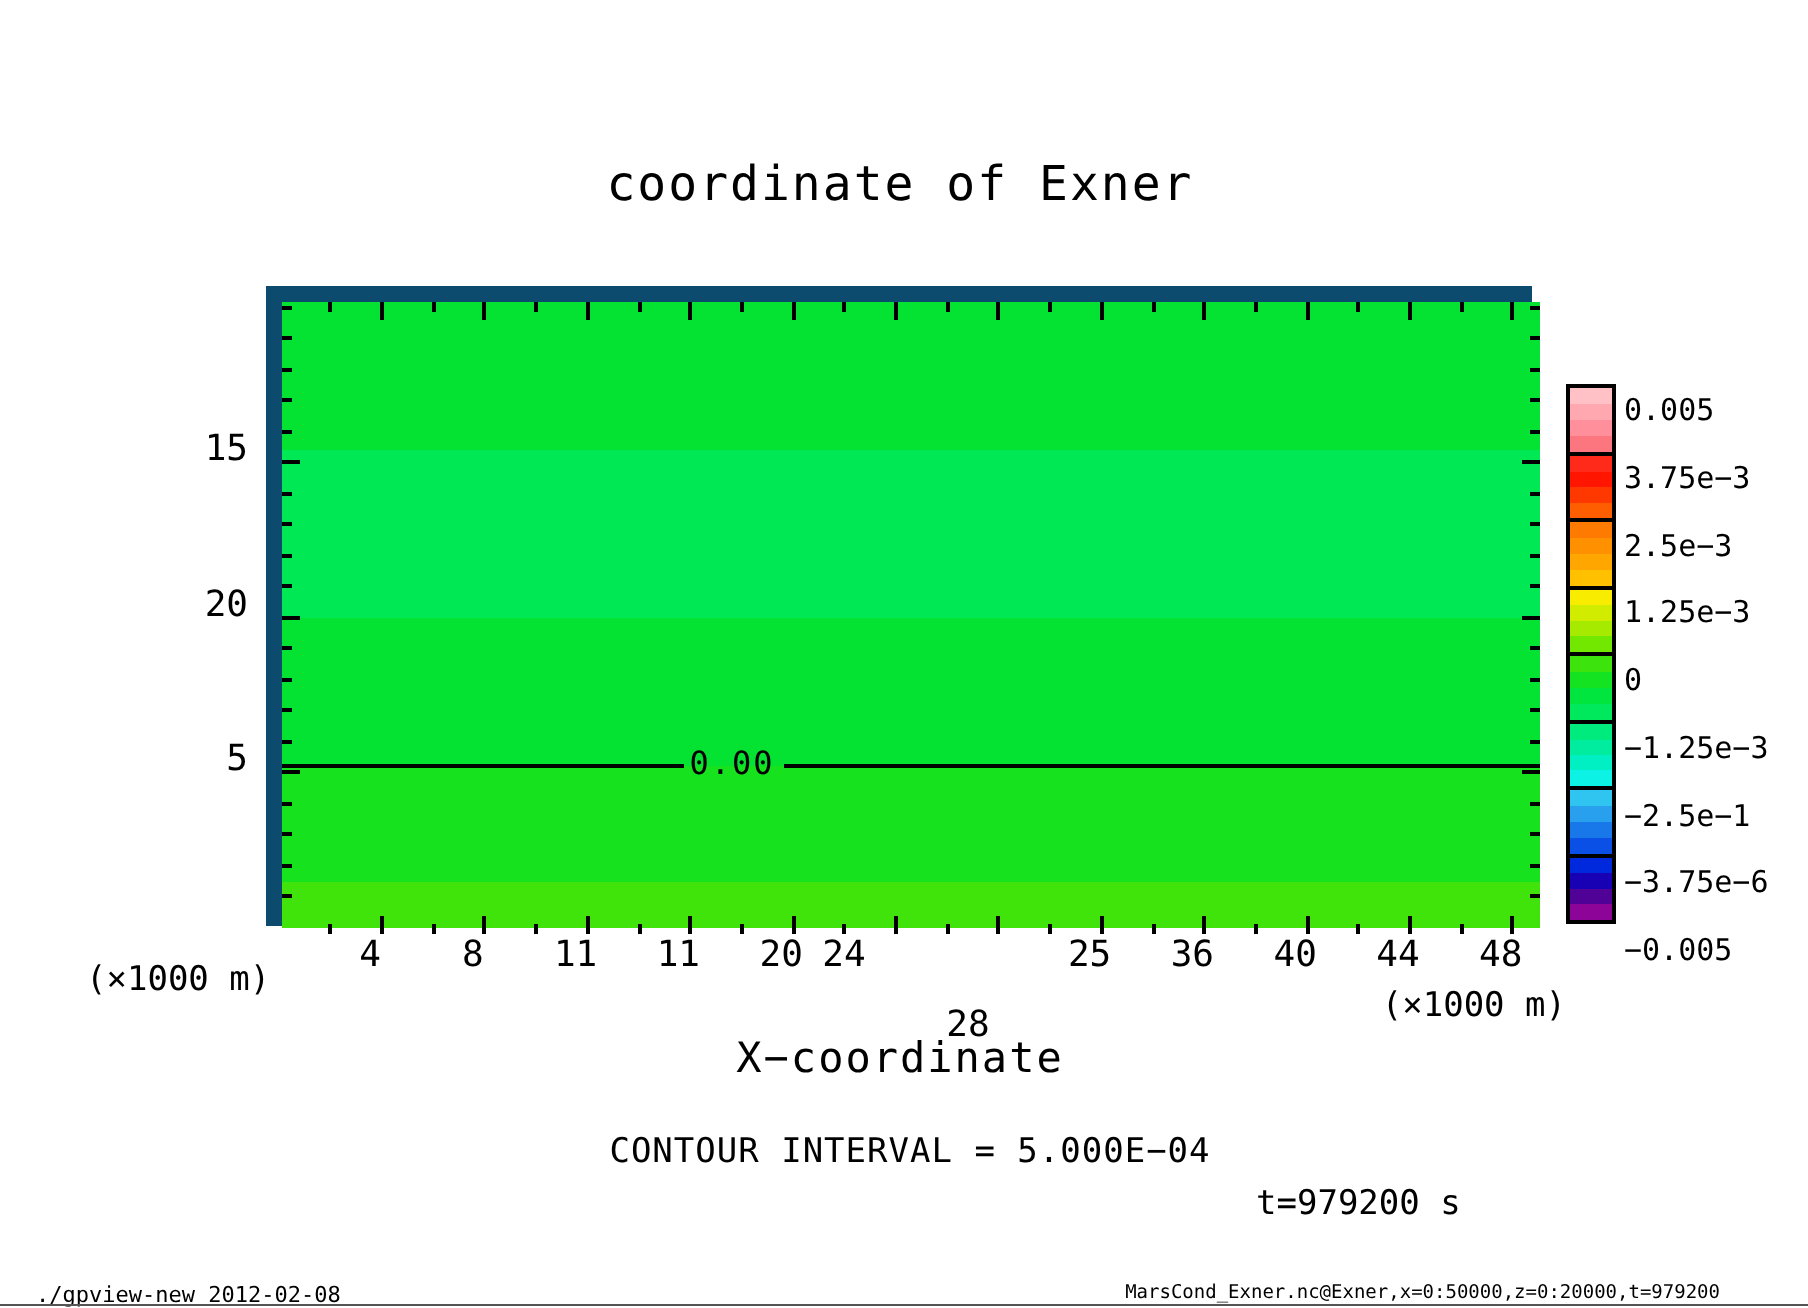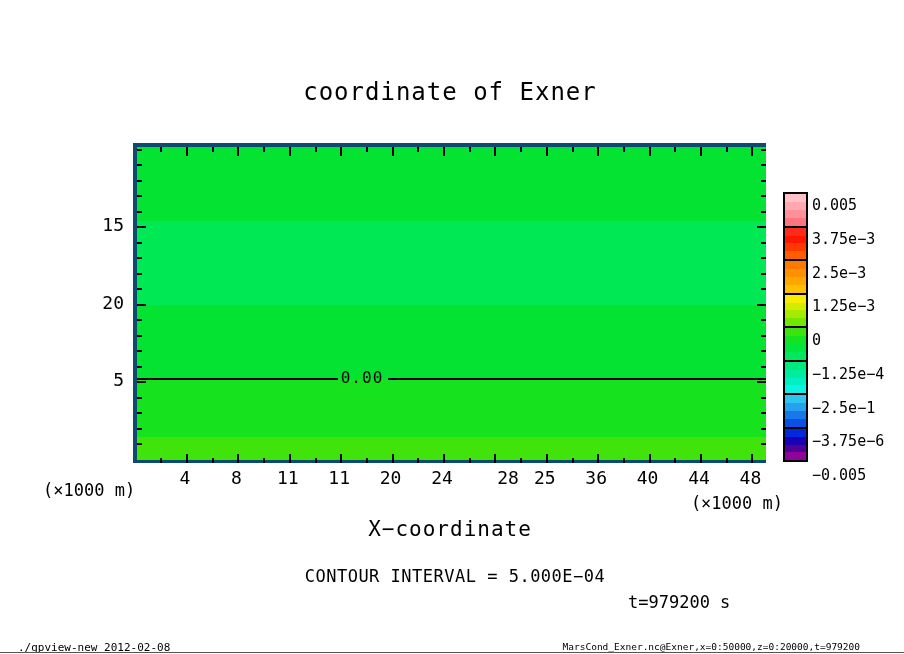--- a/index.html
+++ b/index.html
@@ -6,21 +6,21 @@
   body{
     width:904px;height:654px;position:relative;background:#ffffff;
     font-family:"DejaVu Sans Mono", monospace;color:#000;overflow:hidden;
   }
   #chart-title{
     position:absolute;left:150px;top:78px;width:600px;text-align:center;
     font-size:24px;letter-spacing:1px;white-space:nowrap;
   }
   #plot-frame{
     position:absolute;left:133px;top:143px;width:633px;height:320px;
-    border:4px solid #0c4a6e;box-sizing:border-box;
+    border:8px solid #0c4a6e;box-sizing:border-box;
   }
   #plot-area{position:absolute;left:0;top:0;width:629px;height:316px;overflow:hidden;}
   .band{position:absolute;left:0;width:629px;}
   .tick{position:absolute;background:#000;}
   .contour-seg{position:absolute;height:2px;background:#000;}
   #contour-label{
     position:absolute;left:197px;top:221px;width:56px;text-align:center;
     font-size:16px;line-height:18px;letter-spacing:1px;
   }
   #y-axis-title{
@@ -180,31 +180,31 @@
 
 <div id="footer-left">./gpview-new  2012-02-08</div>
 <div id="footer-right">MarsCond_Exner.nc@Exner,x=0:50000,z=0:20000,t=979200</div>
 <div id="bottom-edge-line"></div>
 
 <div class="x-tick-label" style="left: 163px;">4</div>
 <div class="x-tick-label" style="left: 214.4px;">8</div>
 <div class="x-tick-label" style="left: 265.8px;">11</div>
 <div class="x-tick-label" style="left: 317.2px;">11</div>
 <div class="x-tick-label" style="left: 368.6px;">20</div>
-<div class="x-tick-label" style="left: 420px;">24</div>
-<div class="x-tick-label" style="left: 486px;">28</div>
+<div class="x-tick-label" style="left: 400px;">24</div>
+<div class="x-tick-label" style="left: 462px; margin-top: 35px;">28</div>
 <div class="x-tick-label" style="left: 522.8px;">25</div>
 <div class="x-tick-label" style="left: 574.2px;">36</div>
 <div class="x-tick-label" style="left: 625.6px;">40</div>
 <div class="x-tick-label" style="left: 677px;">44</div>
 <div class="x-tick-label" style="left: 728.4px;">48</div>
 <div class="y-tick-label" style="top: 370.2px;">5</div>
 <div class="y-tick-label" style="top: 292.7px;">20</div>
 <div class="y-tick-label" style="top: 215.2px;">15</div>
 <div class="cb-label" style="top: 183px;">0.005</div>
 <div class="cb-label" style="top: 216.75px;">3.75e−3</div>
 <div class="cb-label" style="top: 250.5px;">2.5e−3</div>
 <div class="cb-label" style="top: 284.25px;">1.25e−3</div>
 <div class="cb-label" style="top: 318px;">0</div>
-<div class="cb-label" style="top: 351.75px;">−1.25e−4</div>
+<div class="cb-label" style="top: 351.75px;">−1.25e−3</div>
 <div class="cb-label" style="top: 385.5px;">−2.5e−1</div>
 <div class="cb-label" style="top: 419.25px;">−3.75e−6</div>
 <div class="cb-label" style="top: 453px;">−0.005</div>
 
 </body></html>

